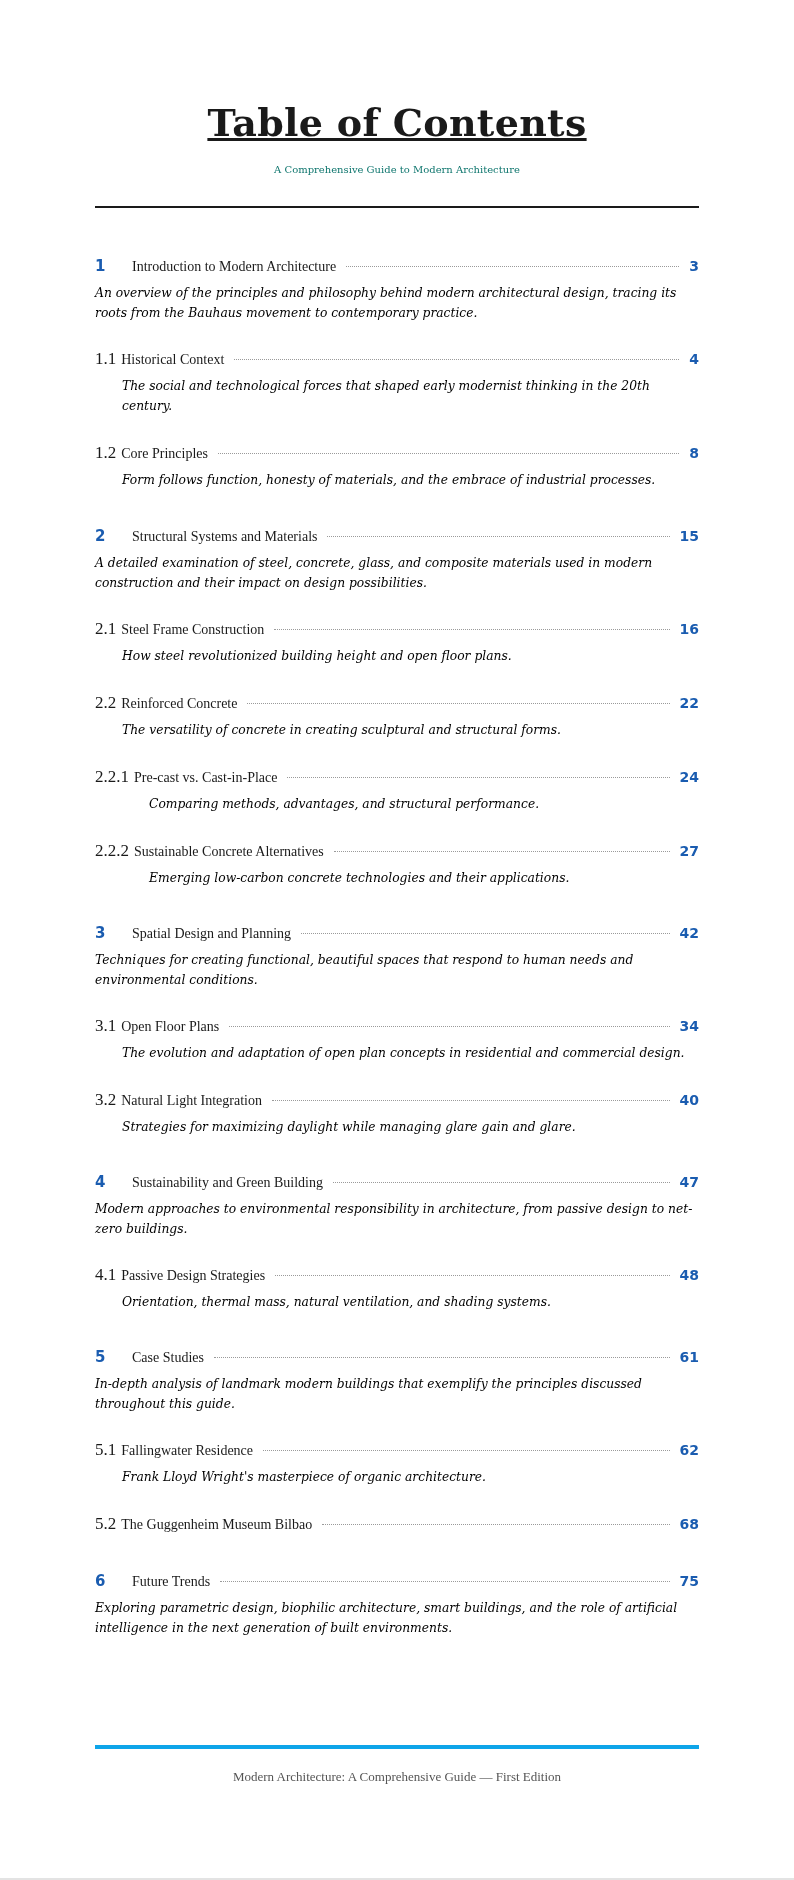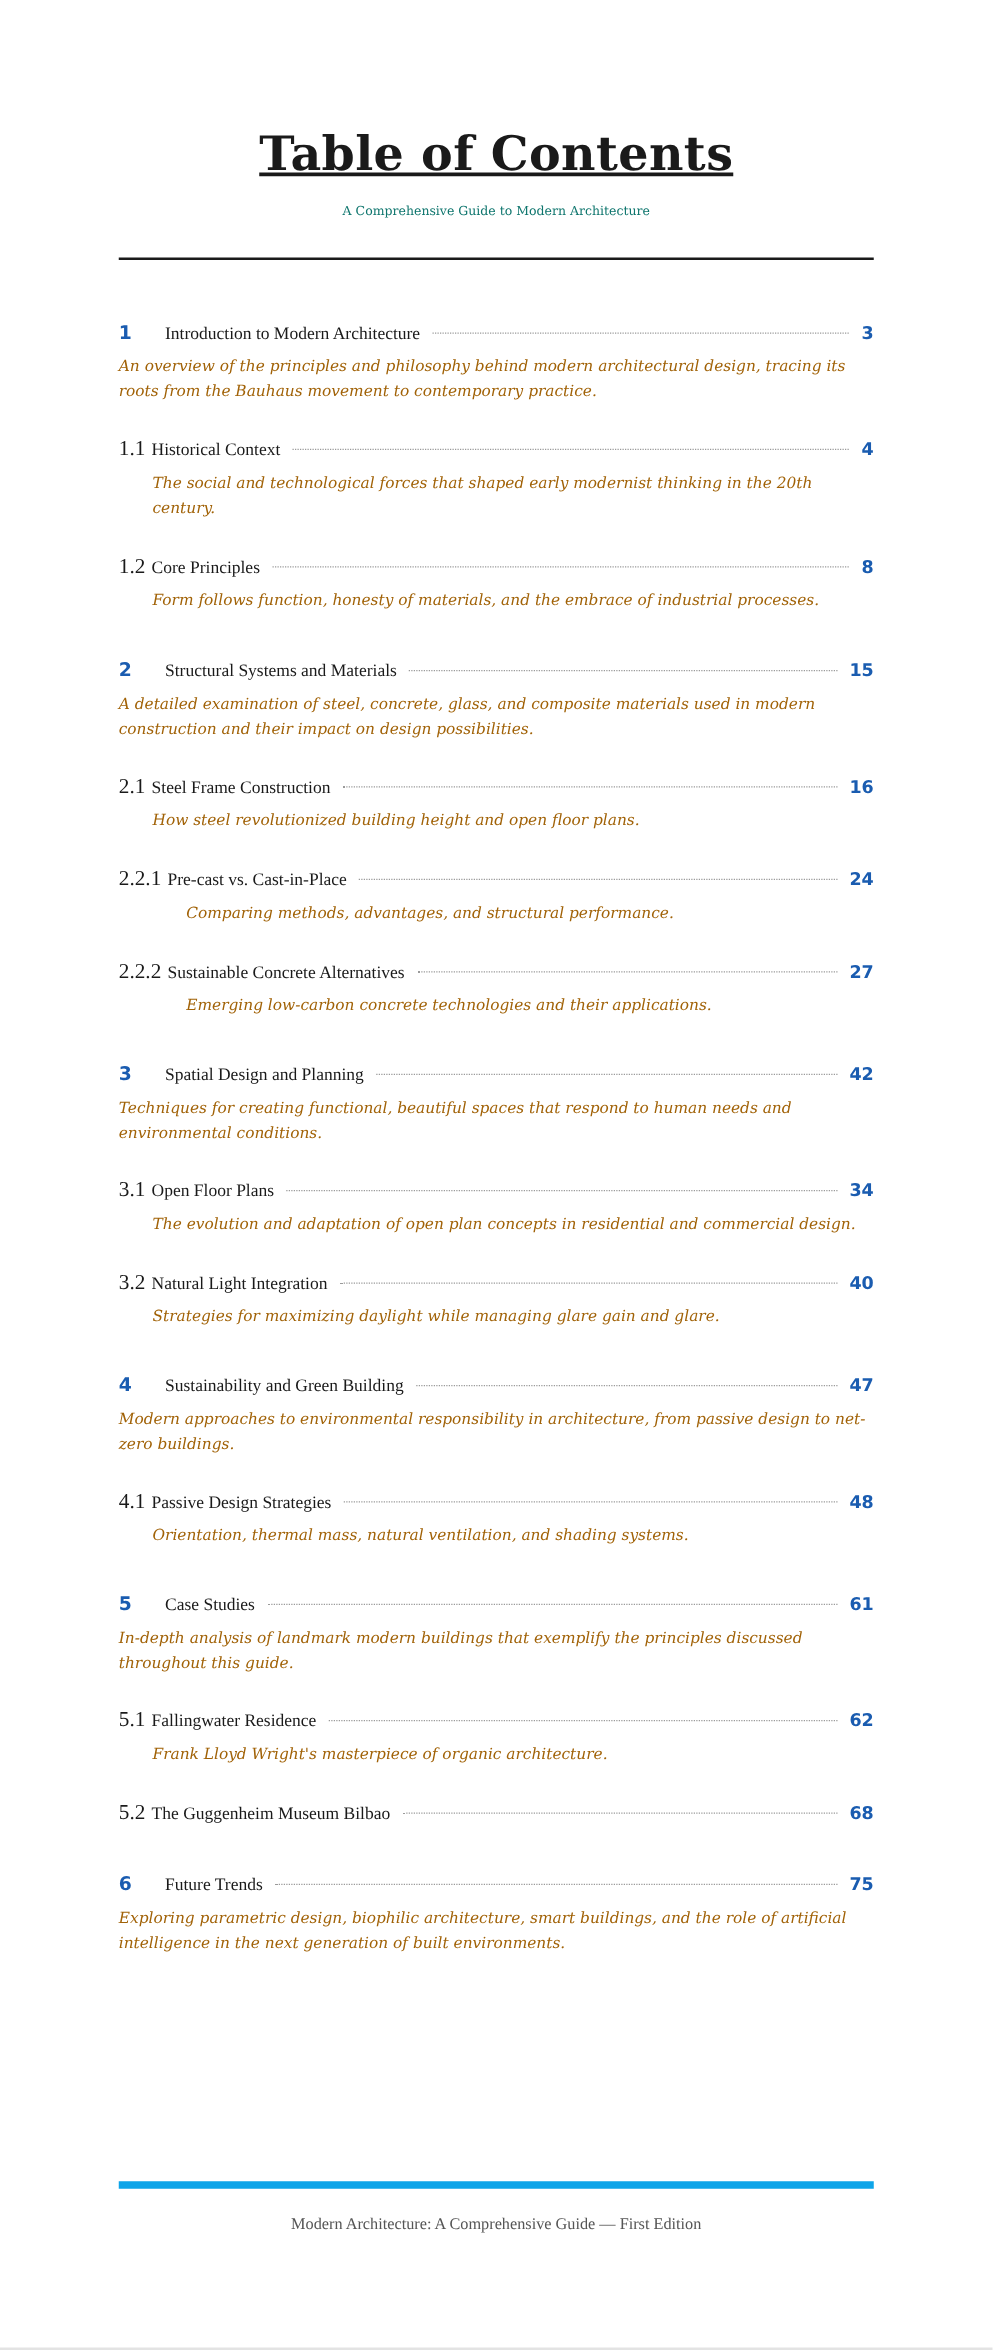--- a/index.html
+++ b/index.html
@@ -94,33 +94,33 @@
       font-size: 14px;
       color: #1a5cb0;
       flex: none;
       text-align: right;
     }
     .desc {
       font-family: "DejaVu Serif", serif;
       font-style: italic;
       font-size: 12.3px;
       line-height: 20px;
-      color: #a16207;
+      color: #000000;
       margin: 5px 0 0 0;
     }
     .lvl-1 .desc { padding-left: 0; }
     .lvl-2 .desc { padding-left: 27px; }
     .lvl-3 .desc { padding-left: 54px; }
 
     .footer {
       position: absolute;
       left: 95px;
       width: 604px;
       top: 1745px;
-      border-top: 6px solid #0ea5e9;
+      border-top: 4px solid #0ea5e9;
       text-align: center;
     }
     .footer-text {
       margin-top: 20px;
       font-family: "Liberation Serif", serif;
       font-size: 13px;
       color: #555555;
     }
     .bottom-bar {
       position: absolute;
@@ -186,20 +186,29 @@
     <div class="entry lvl-2" style="margin-top:24px;">
       <div class="entry-line">
         <span class="sub-num">2.1</span>
         <span class="label">Steel Frame Construction</span>
         <span class="leader"></span>
         <span class="page-num">16</span>
       </div>
       <p class="desc">How steel revolutionized building height and open floor plans.</p>
     </div>
 
+    <div class="entry lvl-2" style="margin-top:25px;">
+      <div class="entry-line">
+        <span class="sub-num">2.2</span>
+        <span class="label">Reinforced Concrete</span>
+        <span class="leader"></span>
+        <span class="page-num">22</span>
+      </div>
+      <p class="desc">The versatility of concrete in creating sculptural and structural forms.</p>
+    </div>
 
     <div class="entry lvl-3" style="margin-top:25px;">
       <div class="entry-line">
         <span class="sub-num">2.2.1</span>
         <span class="label">Pre-cast vs. Cast-in-Place</span>
         <span class="leader"></span>
         <span class="page-num">24</span>
       </div>
       <p class="desc">Comparing methods, advantages, and structural performance.</p>
     </div>

